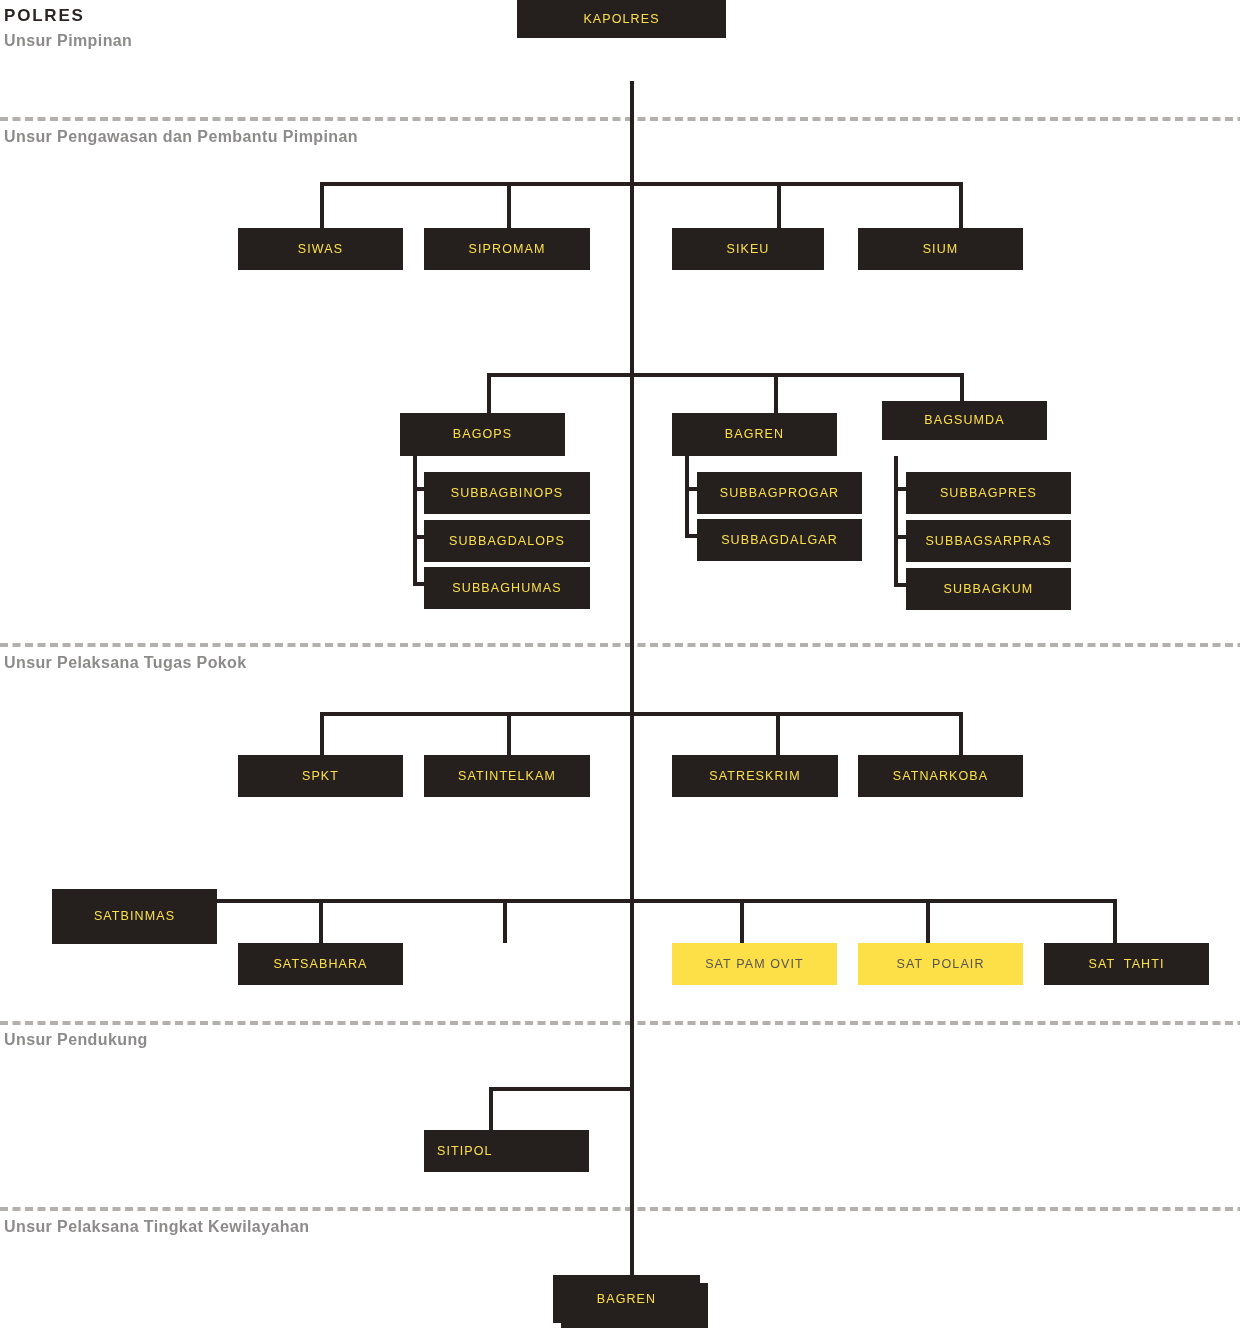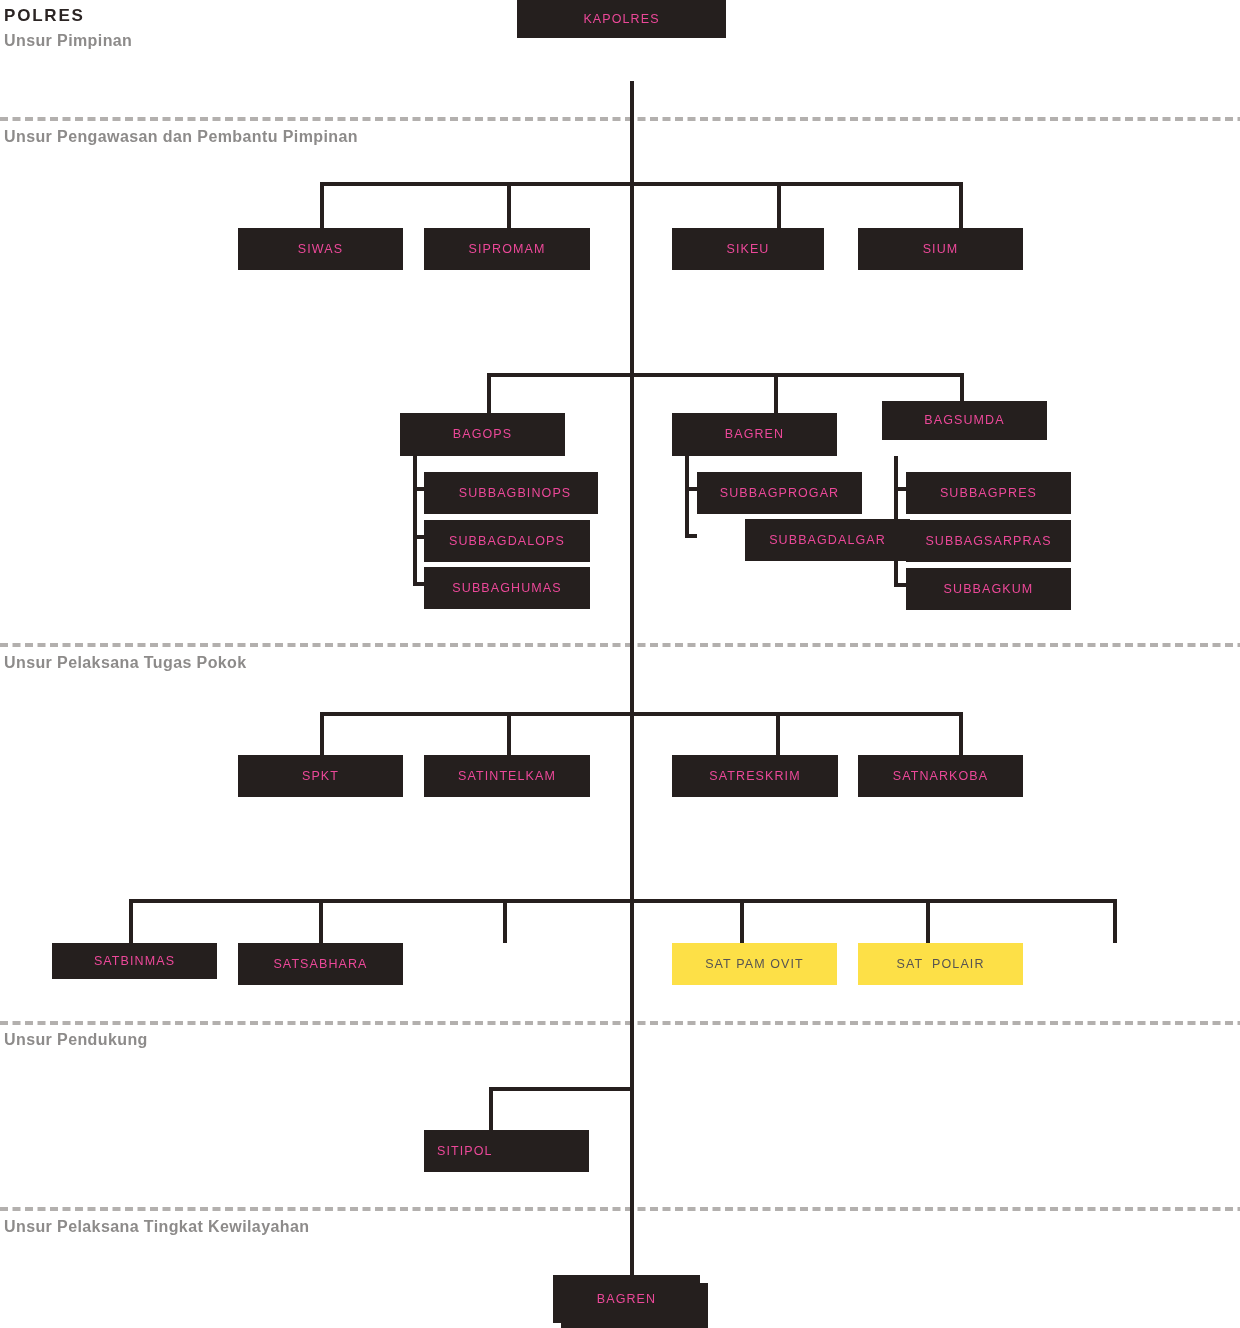--- a/index.html
+++ b/index.html
@@ -5,21 +5,21 @@
   html,body{margin:0;padding:0;background:#ffffff;}
   .canvas{
     position:relative;width:1240px;height:1328px;background:#ffffff;
     overflow:hidden;font-family:"Liberation Sans",sans-serif;
   }
   .wires{position:absolute;left:0;top:0;width:1240px;height:1328px;}
   .wires path{stroke:#261f1e;stroke-width:4;fill:none;}
   .wires line.sep{stroke:#b3b0ae;stroke-width:4;stroke-dasharray:8 4.5;}
   .node{
     position:absolute;display:flex;align-items:center;justify-content:center;
-    background:#251f1e;color:#ec4899;font-size:12.5px;font-weight:400;
+    background:#251f1e;color:#fde047;font-size:12.5px;font-weight:400;
     letter-spacing:1.1px;white-space:pre;line-height:1;
   }
   .node.gray{background:#5d5a59;color:#d6d4d2;}
   .node.light{background:#fde047;color:#575452;}
   .node.left-text{justify-content:flex-start;padding-left:13px;box-sizing:border-box;}
   .stackbox{position:absolute;background:#251f1e;}
   .heading{position:absolute;font-weight:800;line-height:1;white-space:pre;}
   .heading.title{color:#2b2423;font-size:17px;letter-spacing:1.8px;}
   .heading.section{color:#8d8b8a;font-size:16px;letter-spacing:0.4px;}
 </style>
@@ -53,41 +53,42 @@
   <div class="heading section" style="left:4px;top:1219px;">Unsur Pelaksana Tingkat Kewilayahan</div>
 
   <div class="node" style="left:517px;top:0px;width:209px;height:38px;">KAPOLRES</div>
 
   <div class="node" style="left:238px;top:228px;width:165px;height:42px;">SIWAS</div>
   <div class="node" style="left:424px;top:228px;width:166px;height:42px;">SIPROMAM</div>
   <div class="node" style="left:672px;top:228px;width:152px;height:42px;">SIKEU</div>
   <div class="node" style="left:858px;top:228px;width:165px;height:42px;">SIUM</div>
 
   <div class="node" style="left:400px;top:413px;width:165px;height:43px;">BAGOPS</div>
-  <div class="node" style="left:424px;top:472px;width:166px;height:42px;padding-left:8px;">SUBBAGBINOPS</div>
+  <div class="node" style="left:424px;top:472px;width:166px;height:42px;">SUBBAGBINOPS</div>
   <div class="node" style="left:424px;top:520px;width:166px;height:42px;">SUBBAGDALOPS</div>
   <div class="node" style="left:424px;top:567px;width:166px;height:42px;">SUBBAGHUMAS</div>
 
   <div class="node" style="left:672px;top:413px;width:165px;height:43px;">BAGREN</div>
   <div class="node" style="left:697px;top:472px;width:165px;height:42px;">SUBBAGPROGAR</div>
-  <div class="node" style="left:697px;top:519px;width:165px;height:42px;margin-left:48px;">SUBBAGDALGAR</div>
+  <div class="node" style="left:697px;top:519px;width:165px;height:42px;">SUBBAGDALGAR</div>
 
   <div class="node" style="left:882px;top:401px;width:165px;height:39px;">BAGSUMDA</div>
   <div class="node" style="left:906px;top:472px;width:165px;height:42px;">SUBBAGPRES</div>
   <div class="node" style="left:906px;top:520px;width:165px;height:42px;text-align:right;">SUBBAGSARPRAS</div>
   <div class="node" style="left:906px;top:568px;width:165px;height:42px;">SUBBAGKUM</div>
 
   <div class="node" style="left:238px;top:755px;width:165px;height:42px;">SPKT</div>
   <div class="node" style="left:424px;top:755px;width:166px;height:42px;">SATINTELKAM</div>
   <div class="node" style="left:672px;top:755px;width:166px;height:42px;">SATRESKRIM</div>
   <div class="node" style="left:858px;top:755px;width:165px;height:42px;">SATNARKOBA</div>
 
-  <div class="node" style="left:52px;top:943px;width:165px;height:36px;">SATBINMAS</div>
+  <div class="node" style="left:52px;top:889px;width:165px;height:55px;">SATBINMAS</div>
   <div class="node" style="left:238px;top:943px;width:165px;height:42px;">SATSABHARA</div>
   <div class="node light" style="left:672px;top:943px;width:165px;height:42px;">SAT PAM OVIT</div>
   <div class="node light" style="left:858px;top:943px;width:165px;height:42px;">SAT  POLAIR</div>
+  <div class="node" style="left:1044px;top:943px;width:165px;height:42px;">SAT  TAHTI</div>
 
   <div class="node left-text" style="left:424px;top:1130px;width:165px;height:42px;">SITIPOL</div>
 
   <div class="stackbox" style="left:561px;top:1283px;width:147px;height:48px;"></div>
   <div class="node" style="left:553px;top:1275px;width:147px;height:48px;">BAGREN</div>
 
 </div>
 
 </body></html>

